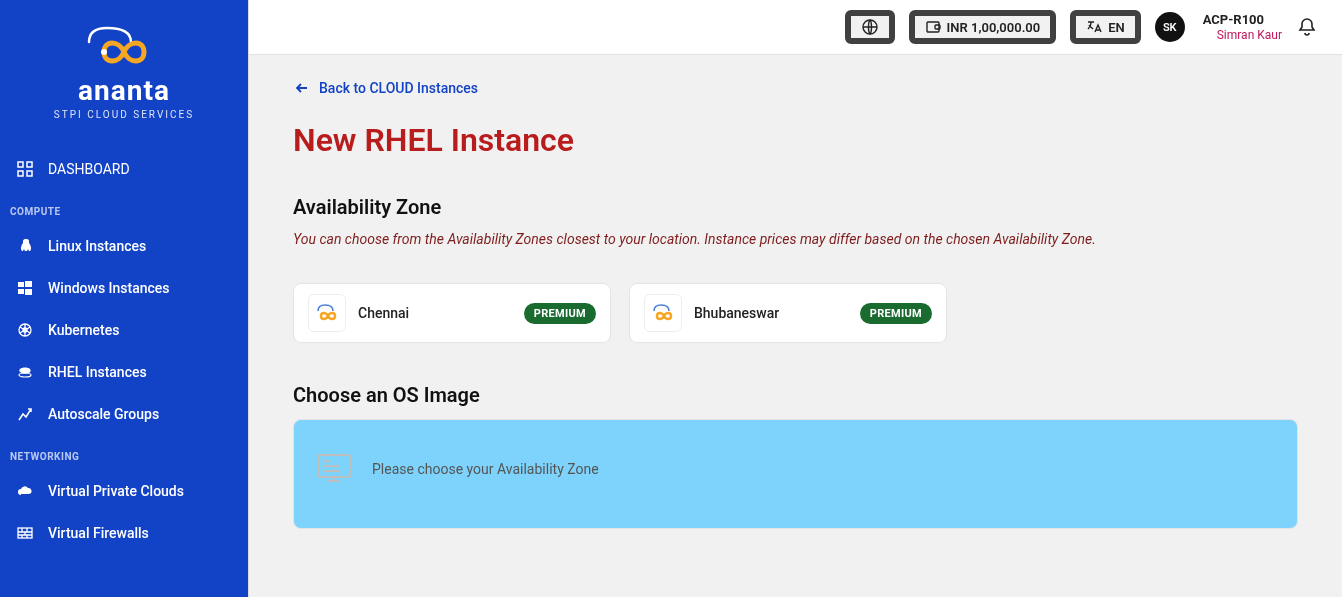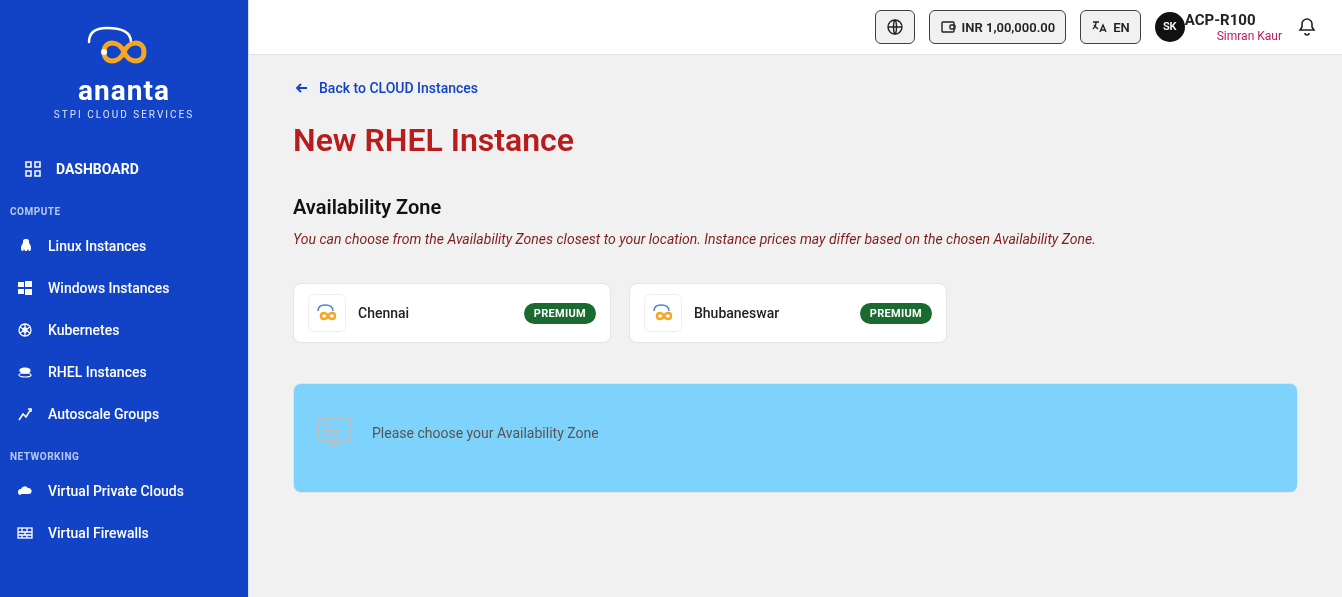--- a/index.html
+++ b/index.html
@@ -7,33 +7,33 @@
 .app { display: flex; width: 1342px; height: 597px; overflow: hidden; }
 
 
 .sidebar { width: 248px; background: #1243c6; color: #fff; display: flex; flex-direction: column; flex-shrink: 0; }
 .logo-area { padding: 20px 0 10px; display: flex; flex-direction: column; align-items: center; }
 .logo-svg { width: 110px; height: 50px; }
 .logo-text { font-size: 28px; font-weight: 700; letter-spacing: 1px; margin-top: 4px; }
 .logo-sub { font-size: 10px; letter-spacing: 2px; opacity: 0.85; margin-top: 2px; }
 .nav { margin-top: 18px; flex: 1; overflow-y: auto; }
 .nav-item { display: flex; align-items: center; gap: 14px; padding: 12px 16px; font-size: 14px; font-weight: 500; cursor: pointer; }
-.nav-item.dash { text-transform: uppercase; font-weight: 700; margin-left: 8px; }
+.nav-item.dash { text-transform: uppercase; font-weight: 400; }
 .nav-section { padding: 16px 10px 8px; font-size: 10px; font-weight: 700; letter-spacing: 0.5px; opacity: 0.7; }
 .nav-icon { width: 18px; height: 18px; display: inline-flex; align-items: center; justify-content: center; flex-shrink: 0; }
 
 
 .main { flex: 1; display: flex; flex-direction: column; background: #f1f1f1; border-left: 1px solid #dcdcdc; }
 .topbar { height: 55px; background: #fff; border-bottom: 1px solid #e2e2e2; display: flex; align-items: center; justify-content: flex-end; padding: 0 24px; gap: 14px; }
 .tb-btn { height: 34px; min-width: 34px; border-radius: 6px; background: #f1f1f1; display: flex; align-items: center; justify-content: center; padding: 0 10px; gap: 6px; cursor: pointer; font-size: 13px; font-weight: 600; color: #222; }
-.tb-btn.bordered { border: 1px solid #404040; }
+.tb-btn.bordered { border: 6px solid #404040; }
 .avatar { width: 30px; height: 30px; border-radius: 50%; background: #111; color: #fff; display: flex; align-items: center; justify-content: center; font-size: 11px; font-weight: 600; }
 .user-block { display: flex; align-items: center; cursor: pointer; }
 .user-text { display: flex; flex-direction: column; line-height: 1.2; }
-.user-name { font-size: 15px; font-weight: 700; color: #222; }
+.user-name { font-size: 13px; font-weight: 700; color: #222; text-align: center; }
 .user-sub { font-size: 12px; color: #be185d; margin-left: 32px; }
 .bell { width: 22px; height: 22px; cursor: pointer; }
 
 .content { padding: 24px 44px; overflow-y: auto; flex: 1; }
 .back-link { display: inline-flex; align-items: center; gap: 8px; color: #1243c6; font-size: 14px; font-weight: 500; cursor: pointer; margin-bottom: 24px; }
 .page-title { font-size: 32px; font-weight: 600; color: #b91c1c; margin-bottom: 36px; }
 .section-title { font-size: 20px; font-weight: 600; color: #111; margin-bottom: 12px; }
 .section-desc { font-size: 14px; color: #7f1d1d; margin-bottom: 36px; font-style: italic; }
 .zone-row { display: flex; gap: 18px; margin-bottom: 40px; }
 .zone-card { background: #fff; border: 1px solid #e4e4e4; border-radius: 8px; width: 318px; height: 60px; display: flex; align-items: center; padding: 0 14px; gap: 12px; cursor: pointer; }
@@ -200,20 +200,21 @@
           <div class="zone-logo">
             <svg width="28" height="20" viewBox="0 0 28 20">
                 <path d="M5 8 Q5 2 12 2 Q20 2 20 8" fill="none" stroke="#4a7fd6" stroke-width="1.5"></path>
                 <path d="M22 13c0-4-5-4-7 0-2 4-7 4-7 0s5-4 7 0c2 4 7 4 7 0z" fill="none" stroke="#f5a623" stroke-width="2.5"></path>
               </svg>
           </div>
           <span class="zone-name">Bhubaneswar</span>
           <span class="badge">PREMIUM</span>
         </div>
       </div>
+      <h2 class="section-title">Choose an OS Image</h2>
       <div class="os-panel">
         <svg class="os-icon" viewBox="0 0 40 34" fill="none" stroke="#bdbdbd" stroke-width="2">
           <rect x="4" y="3" width="32" height="22" rx="2"></rect>
           <path d="M14 29h12M20 25v4"></path>
           <path d="M9 9h6M9 14h16M9 19h16" stroke-width="2"></path>
         </svg>
         <div class="os-msg">Please choose your Availability Zone</div>
       </div>
     </div>
   </div>

